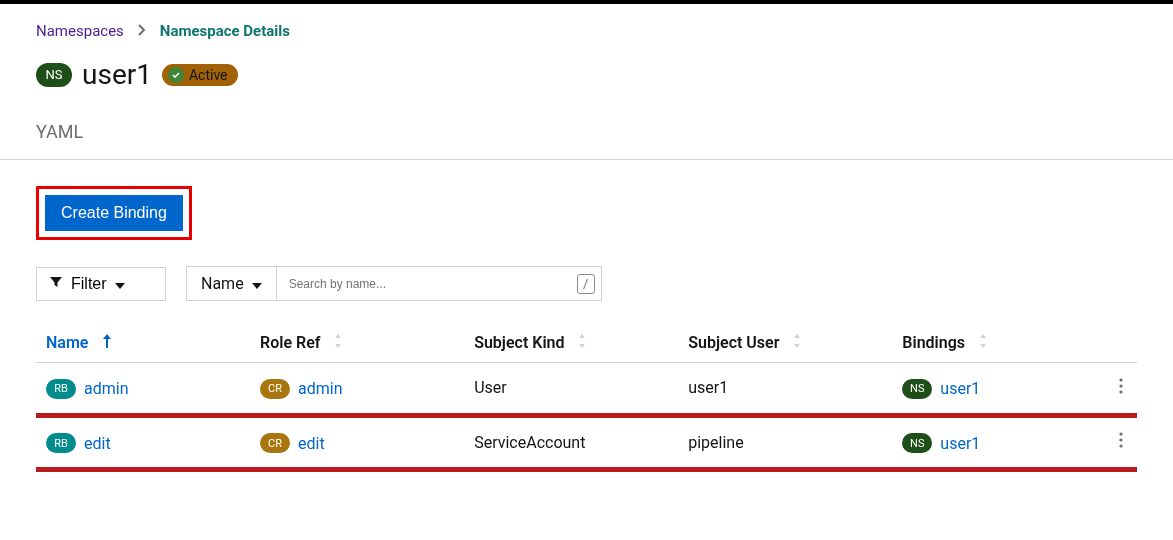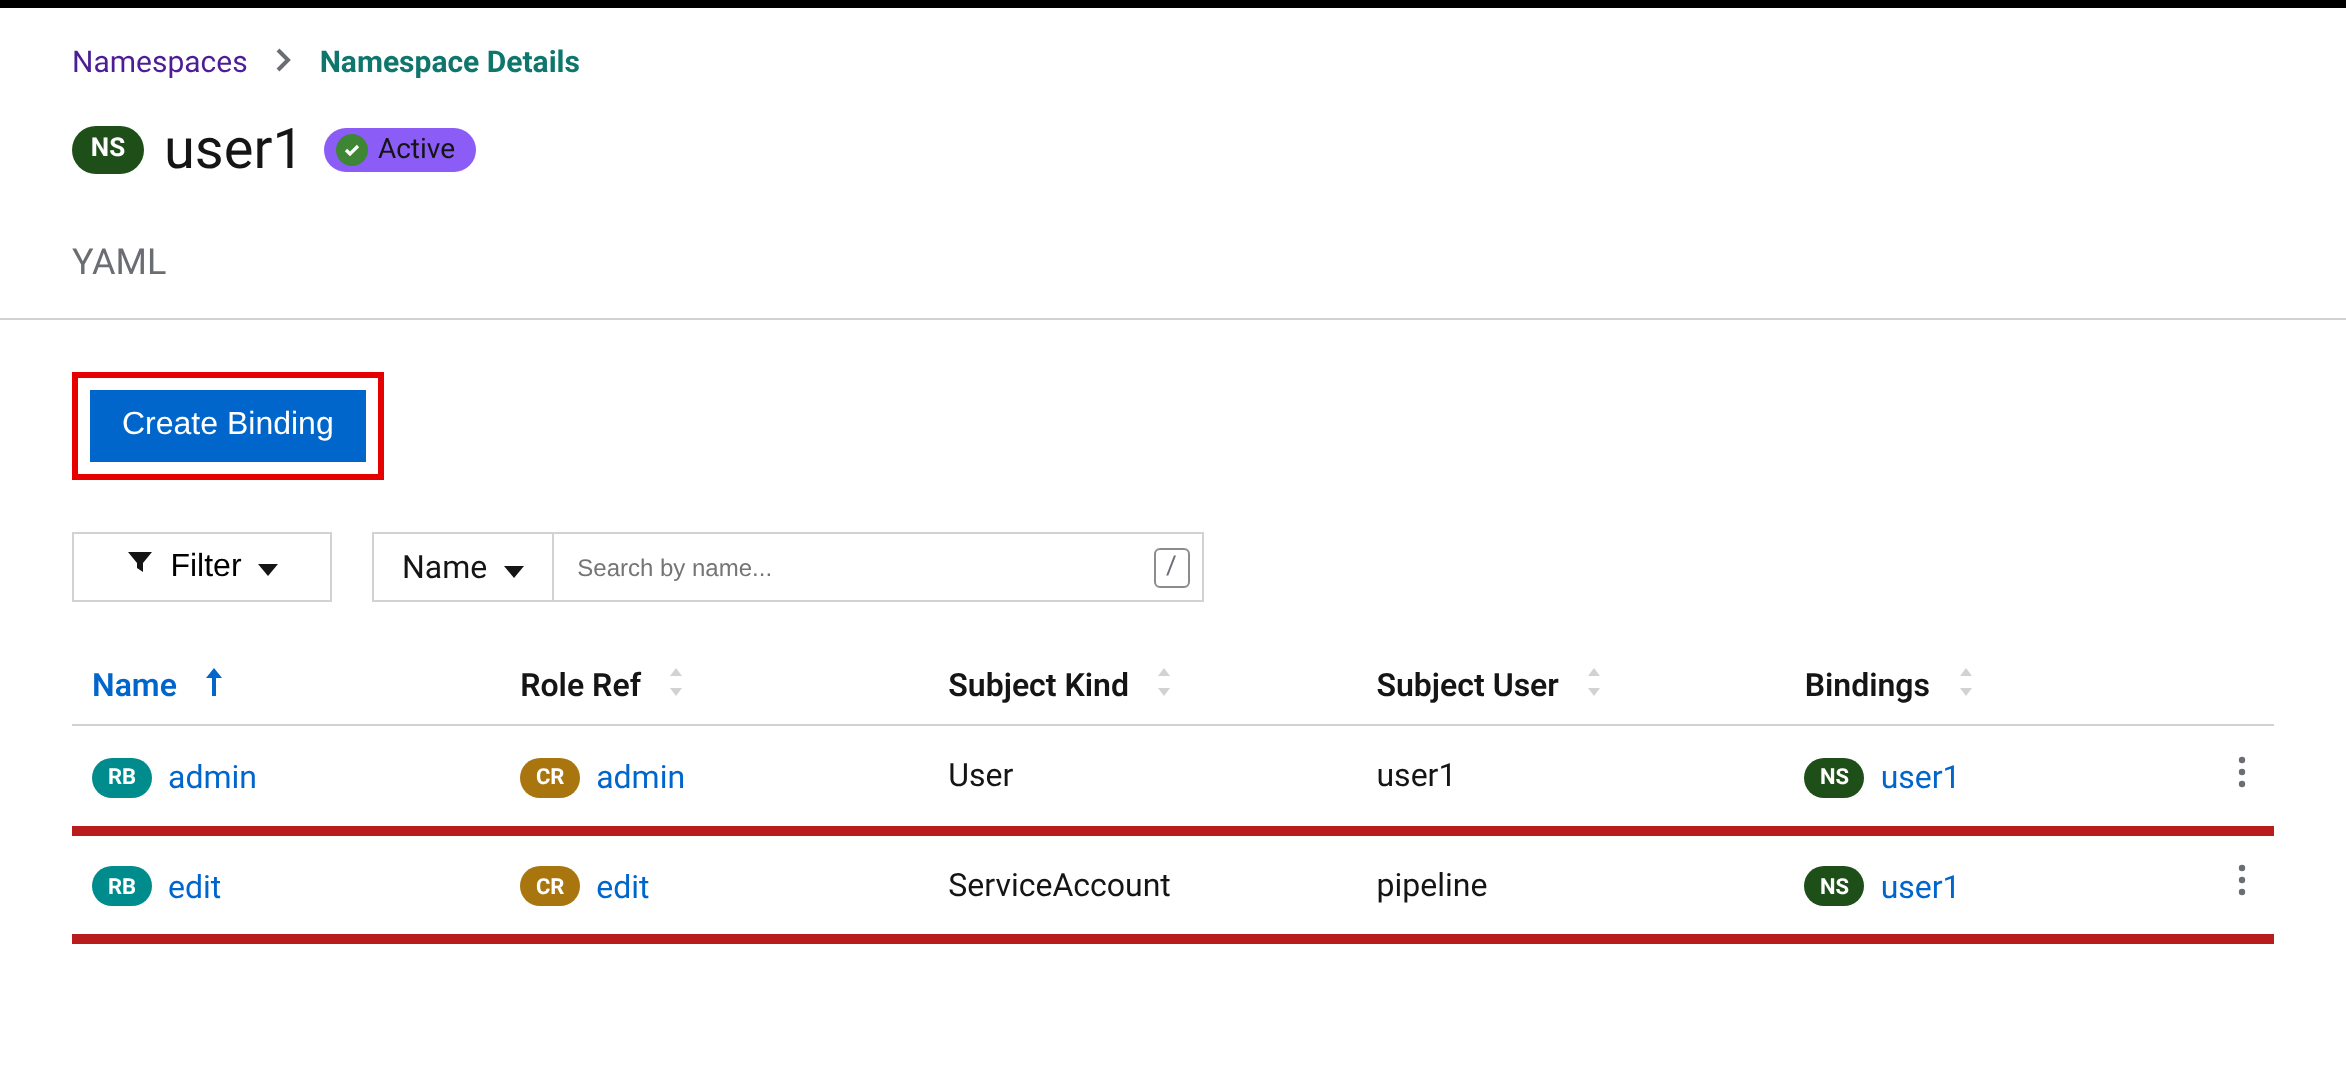--- a/index.html
+++ b/index.html
@@ -4,37 +4,37 @@
 <style>
   * { box-sizing: border-box; margin: 0; padding: 0; }
   body { font-family: -apple-system, BlinkMacSystemFont, "Segoe UI", Roboto, "Helvetica Neue", Arial, sans-serif; background: #fff; color: #151515; width: 1173px; }
   .topbar { height: 4px; background: #000; }
   .header-section { padding: 18px 36px 0 36px; }
   .breadcrumb { display: flex; align-items: center; gap: 12px; font-size: 15px; margin-bottom: 18px; }
   .breadcrumb a { color: #4c1d95; text-decoration: none; }
   .breadcrumb .sep { color: #6a6e73; }
   .breadcrumb .current { color: #0f766e; font-weight: bold; }
   .title-row { display: flex; align-items: center; gap: 10px; margin-bottom: 20px; }
-  .res-badge { display: inline-flex; align-items: center; justify-content: center; height: 24px; min-width: 36px; padding: 0 6px; border-radius: 12px; color: #fff; font-size: 13px; font-weight: 700; }
+  .res-badge { display: inline-flex; align-items: center; justify-content: center; height: 24px; min-width: 36px; padding: 0 6px; border-radius: 12px; color: #fff; font-size: 13px; font-weight: 400; }
   .res-badge.sm { height: 20px; min-width: 30px; font-size: 11px; padding: 0 5px; }
   .ns-color { background: #1e4f18; }
   .rb-color { background: #008c8c; }
   .cr-color { background: #a9750f; }
   .page-title { font-size: 28px; font-weight: 400; }
-  .status-pill { display: inline-flex; gap: 5px; background: #8b5cf6; border-radius: 14px; padding: 3px 10px 3px 6px; font-size: 14px; }
+  .status-pill { display: inline-flex; gap: 5px; background: #a16207; border-radius: 14px; padding: 3px 10px 3px 6px; font-size: 14px; }
   .status-dot { width: 16px; height: 16px; border-radius: 50%; background: #3e8635; display:flex; align-items:center; justify-content:center; }
   .status-dot svg { width: 10px; height: 10px; }
   .tabs { display: flex; gap: 34px; border-bottom: 1px solid #d2d2d2; padding: 0 36px; margin-top: 8px; }
   .tab { padding: 10px 0 14px 0; font-size: 18px; color: #6a6e73; cursor: pointer; border-bottom: 3px solid transparent; }
   .tab.active { color: #0066cc; border-bottom-color: #0066cc; }
   .content { padding: 26px 36px 0 36px; }
   .highlight-box { display: inline-block; border: 3px solid #e60000; padding: 6px; margin-bottom: 26px; }
   .primary-btn { background: #0066cc; color: #fff; border: none; padding: 9px 16px; font-size: 16px; cursor: pointer; }
   .toolbar { display: flex; gap: 20px; align-items: center; margin-bottom: 20px; }
-  .filter-btn { display: flex; align-items: center; gap: 8px; border: 1px solid #d2d2d2; background: #fff; padding: 7px 12px; font-size: 16px; cursor: pointer; min-width: 130px; justify-content: center; }
+  .filter-btn { display: flex; align-items: center; gap: 8px; border: 1px solid #d2d2d2; background: #fff; padding: 7px 12px; font-size: 16px; cursor: pointer; min-width: 130px; justify-content: flex-start; }
   .search-group { display: flex; border: 1px solid #d2d2d2; }
   .search-select { display: flex; align-items: center; gap: 8px; padding: 7px 14px; border-right: 1px solid #d2d2d2; font-size: 16px; cursor: pointer; }
   .search-input { border: none; padding: 7px 12px; font-size: 12px; width: 300px; outline: none; }
   .slash-key { border: 1px solid #8a8d90; border-radius: 3px; width: 18px; height: 20px; display:flex; align-items:center; justify-content:center; font-size:13px; margin-right: 6px; align-self:center; color:#6a6e73;}
   table { width: 100%; border-collapse: collapse; }
   th { text-align: left; padding: 12px 10px 10px 10px; font-size: 16px; font-weight: 600; color: #151515; }
   th.sortable { cursor: pointer; }
   th.active-sort { color: #0066cc; }
   .sort-icon { margin-left: 10px; color: #6a6e73; }
   .sort-icon.active { color: #0066cc; }

